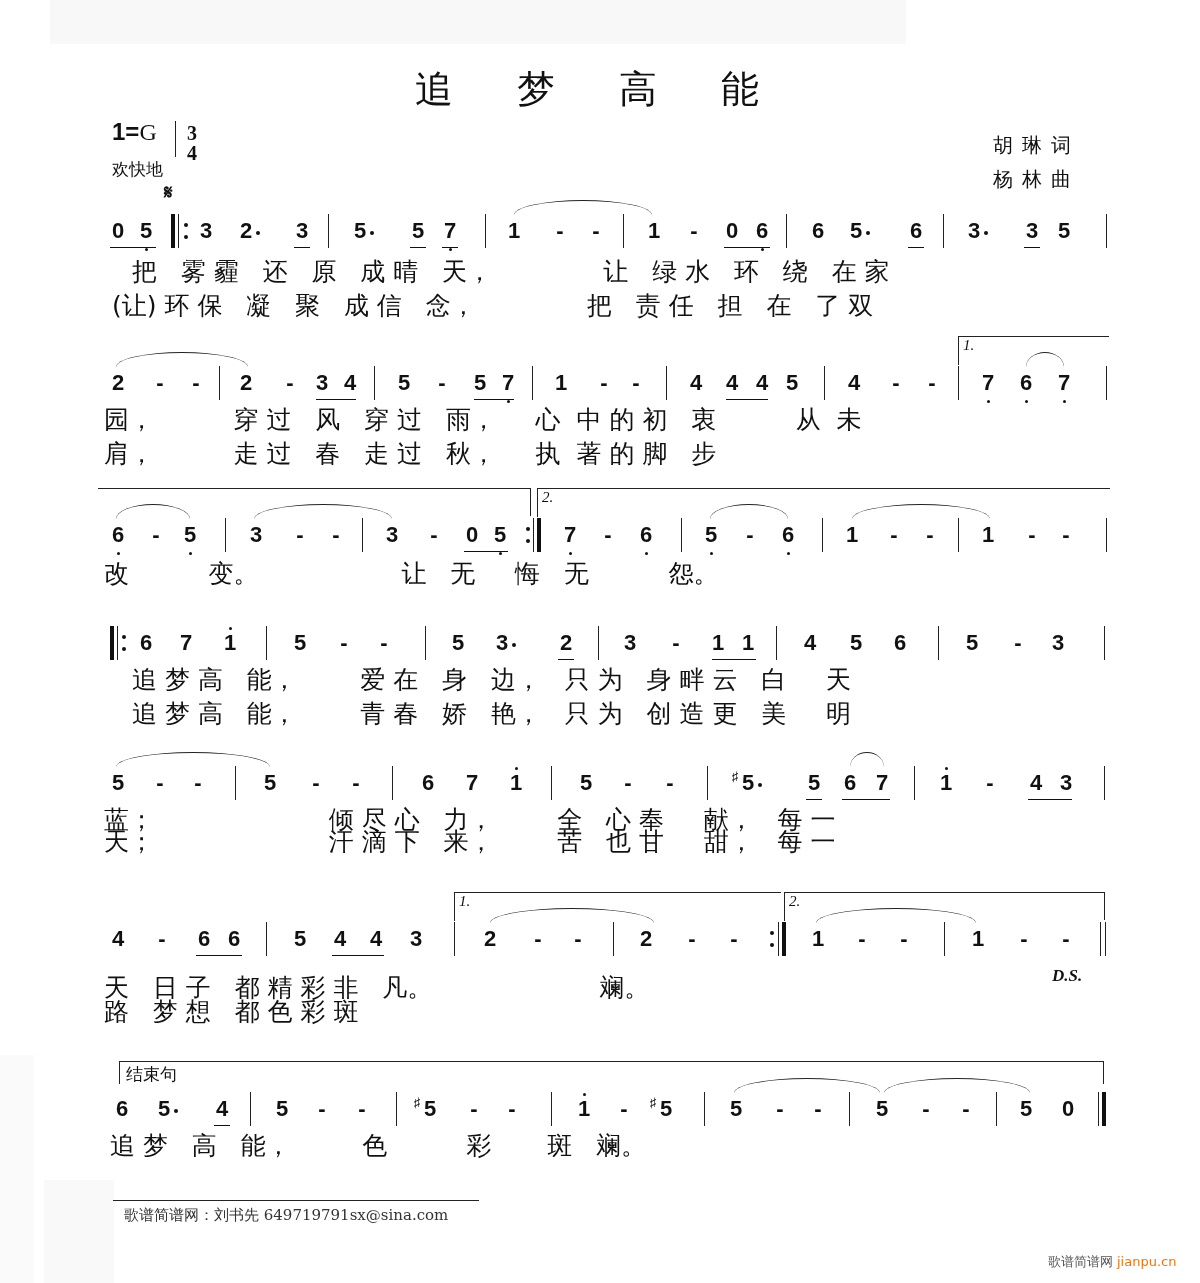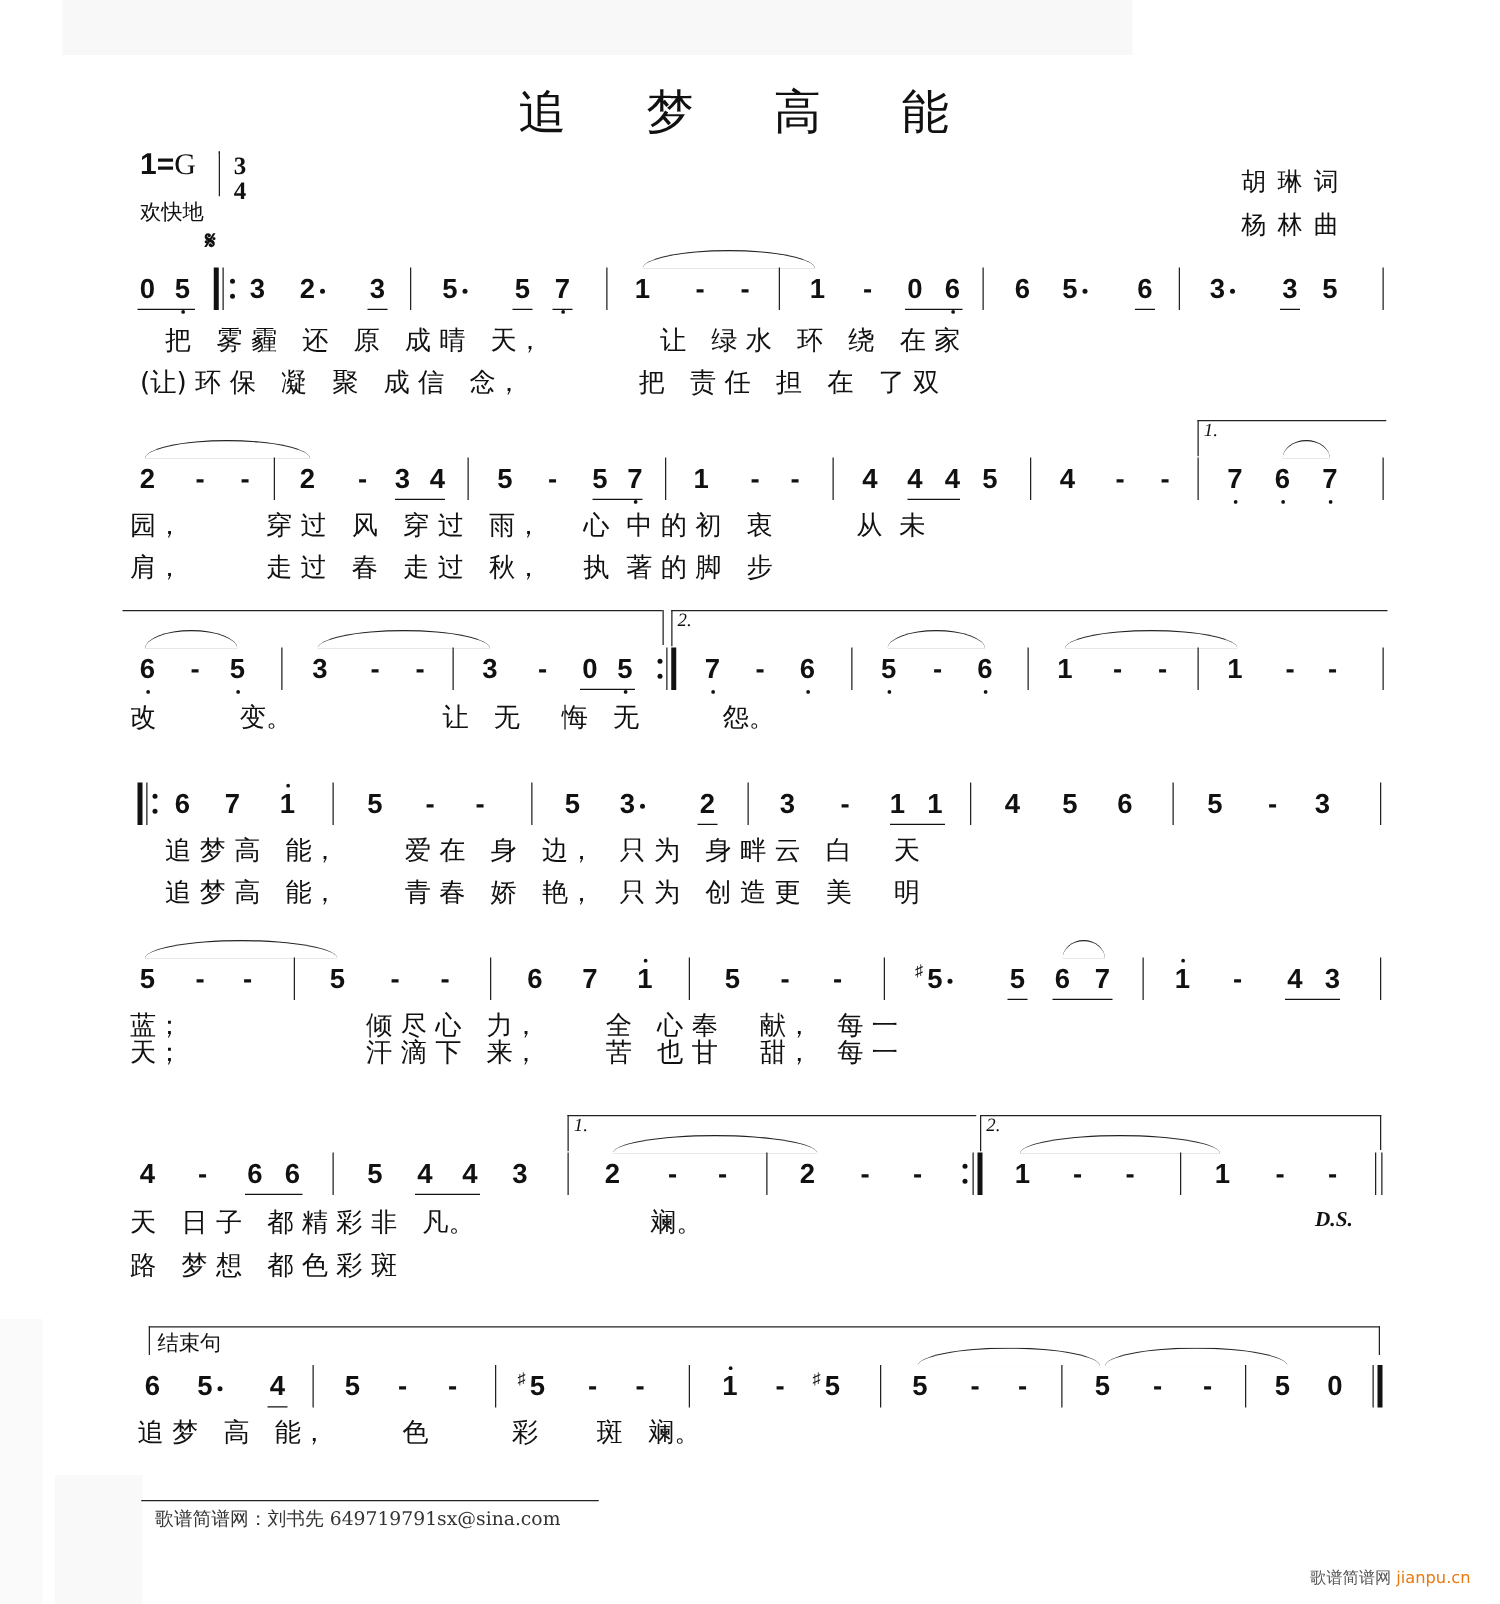--- a/index.html
+++ b/index.html
@@ -34,21 +34,21 @@
     .aug { position: absolute; width: 4px; height: 4px; border-radius: 2px; background: #111; top: 13px; }
     .uline { position: absolute; border-top: 1.5px solid #111; top: 29px; }
     .bar { position: absolute; top: -4px; height: 34px; border-left: 1.5px solid #222; }
     .bar.thick { border-left: 4px solid #111; }
     .rdots { position: absolute; width: 4px; top: 5px; }
     .rdots::before, .rdots::after { content:""; display:block; width:4px; height:4px; border-radius:2px; background:#111; margin-bottom: 8px; }
     .slur { position: absolute; height: 14px; border-top: 1.5px solid #222; border-radius: 50% 50% 0 0 / 100% 100% 0 0; top: -18px; }
     .volta { position: absolute; border-top: 1.2px solid #222; border-left: 1.2px solid #222; height: 28px; top: -34px; }
     .volta span { position: absolute; left: 4px; top: 0px; font-family: "Liberation Serif", serif; font-style: italic; font-size: 15px; }
     .vend { position:absolute; border-right: 1.2px solid #222; height: 28px; top:-34px; width:0; }
-    .lyr { position: absolute; font-family: "DejaVu Sans", sans-serif; font-size: 21px; line-height: 24px; white-space: pre; }
+    .lyr { position: absolute; font-family: "DejaVu Sans", sans-serif; font-size: 25px; line-height: 24px; white-space: pre; }
     .ds { position: absolute; font-family: "Liberation Serif", serif; font-style: italic; font-weight: bold; font-size: 17px; }
     .end-label-box { position: absolute; border-top: 1.2px solid #222; border-left: 1.2px solid #222; border-right: 1.2px solid #222; }
     .end-label { position: absolute; left: 6px; top: 1px; font-family: "DejaVu Sans", sans-serif; font-size: 17px; }
 
     .editor-rule { position: absolute; left: 113px; top: 1200px; width: 366px; border-top: 1.5px solid #222; }
     .editor { position: absolute; left: 124px; top: 1206px; font-family: "DejaVu Serif", serif; font-size: 15px; color: #333; }
     .watermark { position: absolute; left: 1048px; top: 1253px; font-family: "DejaVu Sans", sans-serif; font-size: 13px; color: #555; text-align: center; }
     .watermark .site { color: #e87a10; margin-left: 4px; }
   </style>
 </head>
@@ -320,21 +320,21 @@
   <span class="note" style="left:852px">-</span>
   <span class="note" style="left:894px">-</span>
   <span class="slur" style="left:816px;width:160px"></span>
   <span class="bar" style="left:944px"></span>
   <span class="note" style="left:968px">1</span>
   <span class="note" style="left:1014px">-</span>
   <span class="note" style="left:1056px">-</span>
   <span class="bar" style="left:1100px"></span>
   <span class="bar" style="left:1105px"></span>
 
-  <div class="lyr" style="left:104px;top:40px">天   日 子   都 精 彩 非   凡。                     斓。</div>
+  <div class="lyr" style="left:104px;top:50px">天   日 子   都 精 彩 非   凡。                     斓。</div>
   <div class="lyr" style="left:104px;top:74px">路   梦 想   都 色 彩 斑</div>
   <div class="ds" style="left:1052px;top:40px">D.S.</div>
 </div>
 
 <div class="line" style="top:1096px">
   <div class="end-label-box" style="left:119px;top:-35px;width:983px;height:22px">
     <span class="end-label">结束句</span>
   </div>
   <span class="note" style="left:112px">6</span>
   <span class="note" style="left:154px">5</span>

